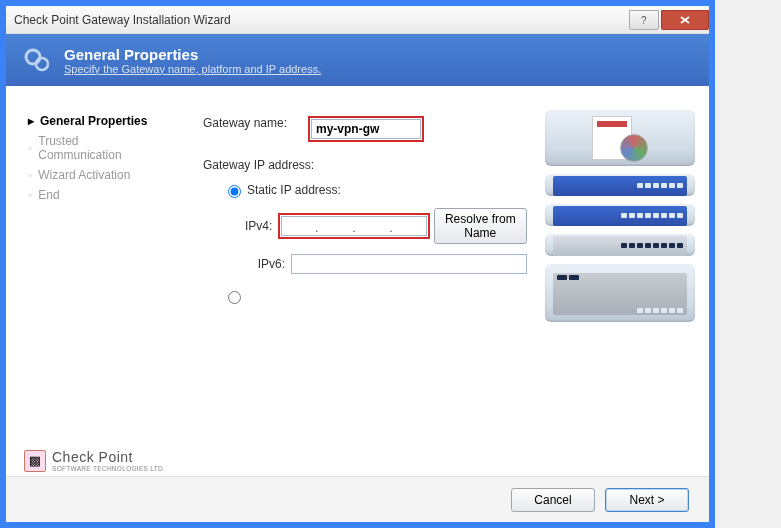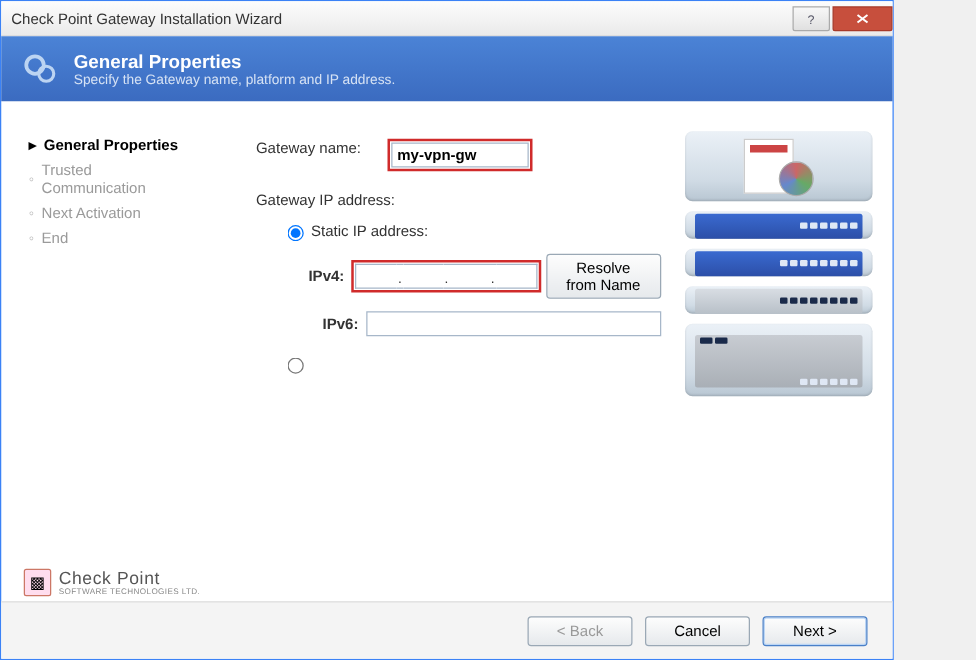--- a/index.html
+++ b/index.html
@@ -1,19 +1,19 @@
 <!DOCTYPE html>
 <html><head>
 <meta charset="utf-8">
 <style>
   * { box-sizing: border-box; font-family: "Segoe UI", Tahoma, sans-serif; }
   body { margin: 0; background: #f0f0f0; }
   .window {
     width: 715px; height: 528px; background: #fff;
-    border: 1px solid #3b82f6; position: relative;
+    border: 6px solid #3b82f6; position: relative;
   }
   .titlebar {
     height: 28px; background: linear-gradient(#fdfdfd, #eaeaea);
     border-bottom: 1px solid #ddd; display: flex; align-items: center;
     padding: 0 0 0 8px; font-size: 12px; color: #333;
   }
   .titlebar .spacer { flex: 1; }
   .titlebtn {
     width: 30px; height: 20px; display: flex; align-items: center; justify-content: center;
     margin-left: 2px; font-size: 11px; border-radius: 0 0 2px 2px;
@@ -24,21 +24,21 @@
     width: 48px; background: #c74f3d; border-color: #a63a2a;
   }
   .titlebtn.close svg line { stroke: #fff; }
   .header {
     height: 52px; background: linear-gradient(#4b83d6, #3b6bc0);
     color: #fff; display: flex; align-items: center; padding: 0 14px;
     gap: 10px;
   }
   .header .gearwrap { width: 34px; height: 34px; display:flex;align-items:center;justify-content:center; }
   .header .title { font-size: 15px; font-weight: 600; }
-  .header .sub { font-size: 11px; color: #d6e2f4; }
+  .header .sub { font-size: 11px; color: #d6e2f4; text-decoration: underline; }
   .body { display: flex; height: calc(100% - 28px - 52px - 46px); }
   .sidebar {
     width: 180px; padding: 28px 18px 10px 22px;
     position: relative;
   }
   .steps { list-style: none; margin: 0; padding: 0; }
   .steps li { font-size: 12px; color: #9a9a9a; margin-bottom: 6px; display:flex;align-items:center;gap:6px;}
   .steps li.active { color: #000; font-weight: 700; }
   .steps li::before { content:"◦"; color:#bbb; font-size:12px; }
   .steps li.active::before { content:"▸"; color:#000; }
@@ -57,21 +57,21 @@
   }
   .input-box input[type=text], .input-box select {
     border: 1px solid #a7b7c9; padding: 2px 4px; font-size: 12px; background:#fff;
   }
   .input-box input.gw { width: 110px; font-weight: bold; }
   .input-box select.plat { width: 116px; }
   .ipgroup { margin-top: 12px; font-size:12px; color:#333; }
   .iprow { display:flex; align-items:center; margin-top:10px; margin-left:20px; }
   .iprow input[type=radio]{ margin-right:6px; }
   .ipfield { display:flex; align-items:center; margin-left:42px; margin-top:10px; }
-  .ipfield .flabel { width: 40px; text-align:right; margin-right:6px; font-size:12px; color:#333;font-weight:bold;}
+  .ipfield .flabel { width: 40px; text-align:right; margin-right:6px; font-size:12px; color:#333;}
   .ipv4box { display:flex; border:2px solid #d02b2b; padding:1px; }
   .ipv4box .seg { width:30px; border:1px solid #a7b7c9; border-right:none; text-align:center; font-size:12px; padding:2px 16px; background:#fff;}
   .ipv4box .seg:last-child { border-right:1px solid #a7b7c9; }
   .ipv4box .dot { display:flex;align-items:flex-end;border-top:1px solid #a7b7c9;border-bottom:1px solid #a7b7c9;background:#fff;font-size:11px;padding:0 1px 1px 1px;}
   .ipv6 { width: 236px; border:1px solid #a7b7c9; padding:2px 4px; font-size:12px; background:#fff;}
   .btn {
     border:1px solid #9aa8b5; background:linear-gradient(#fdfdfd,#e6e9ec);
     font-size:12px; padding:3px 10px; border-radius:3px; cursor:pointer;
   }
   .btn:disabled { color:#999; }
@@ -148,21 +148,21 @@
   <div class="body">
     <div class="sidebar">
       <ul class="steps">
         <li class="active">
             <span>General Properties</span>
           </li>
         <li>
             <span>Trusted Communication</span>
           </li>
         <li>
-            <span>Next Activation</span>
+            <span>Wizard Activation</span>
           </li>
         <li>
             <span>End</span>
           </li>
       </ul>
       <div class="logo">
         <span class="mark">▩</span>
         <div>
           <div class="txt1">Check Point</div>
           <div class="txt2">SOFTWARE TECHNOLOGIES LTD.</div>
@@ -262,17 +262,16 @@
               <span class="port"></span>
               <span class="port"></span>
               <span class="port"></span>
             </div>
         </div>
       </div>
     </div>
   </div>
 
   <div class="footer">
-    <button class="btn" disabled="">&lt; Back</button>
     <button class="btn">Cancel</button>
     <button class="btn primary">Next &gt;</button>
   </div>
 </div>
 
 </body></html>

